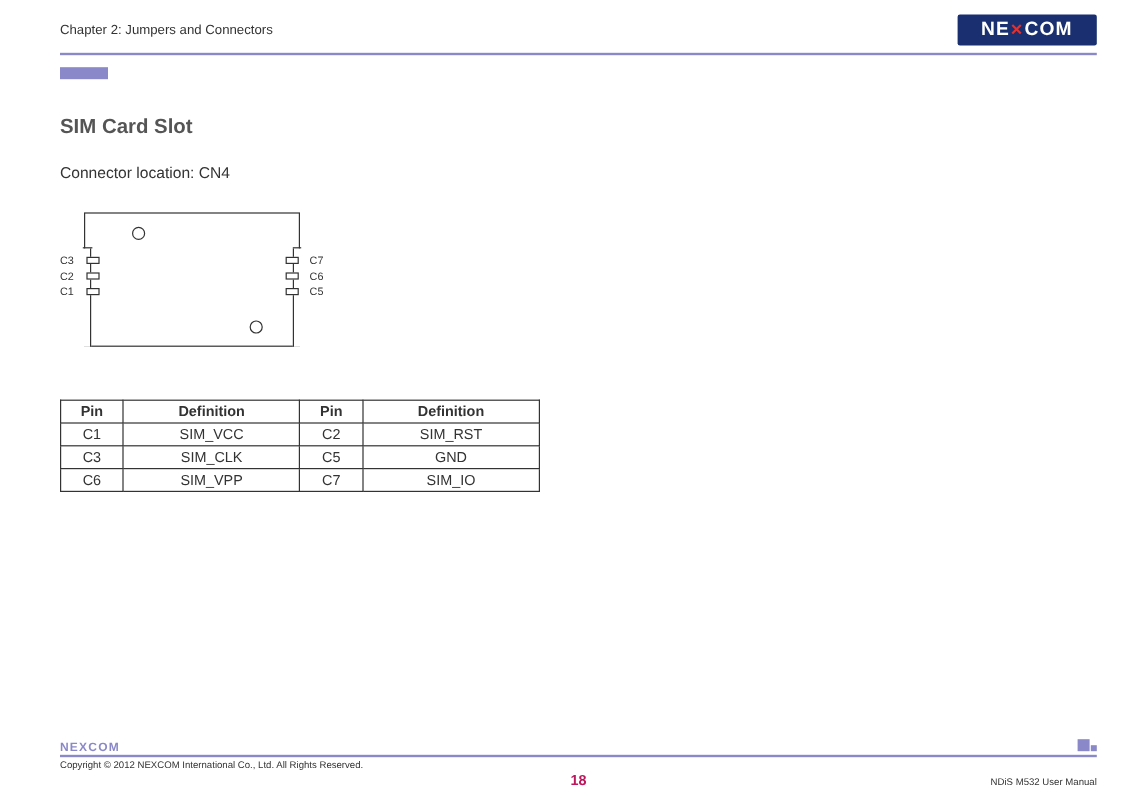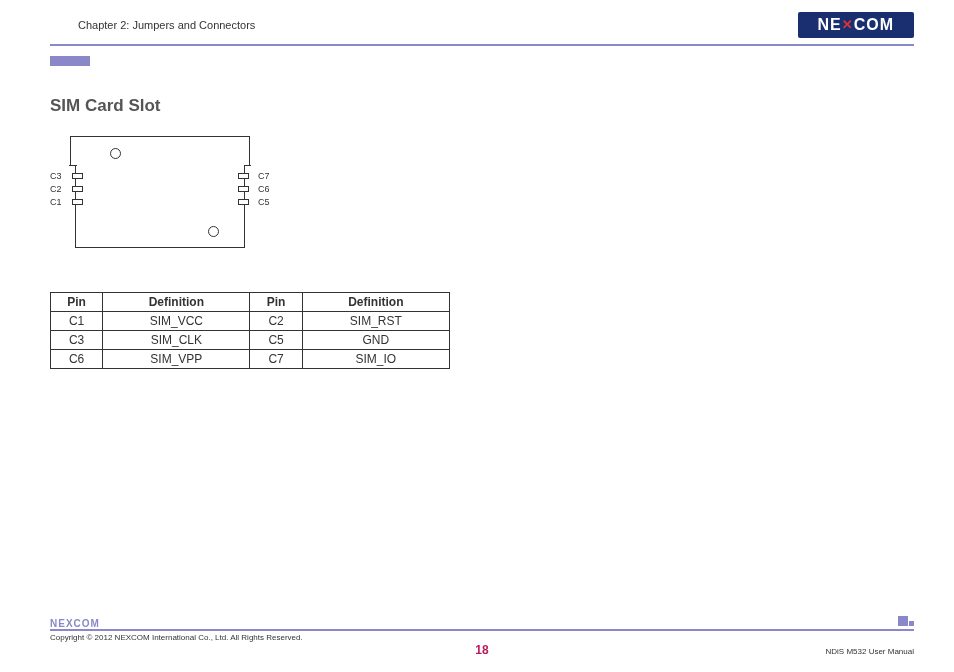--- a/index.html
+++ b/index.html
@@ -13,21 +13,20 @@
   }
   .header {
     display: flex;
     justify-content: space-between;
     align-items: center;
     padding: 12px 40px 0 50px;
   }
   .chapter-label {
     font-size: 11px;
     color: #333;
-    margin-left: 28px;
   }
   .logo-top {
     background: #1a2f6f;
     color: #fff;
     font-weight: bold;
     font-size: 16px;
     padding: 4px 20px;
     border-radius: 2px;
     letter-spacing: 1px;
     display: flex;
@@ -219,20 +218,21 @@
     <span>NE</span>
       <span style="color:#d33;font-size:13px;position:relative;top:-1px;">✕</span>
       <span>COM</span>
   </div>
 </div>
 <div class="header-rule"></div>
 <div class="purple-tab"></div>
 
 <div class="content">
   <div class="section-title">SIM Card Slot</div>
+  <div class="connector-loc">Connector location: CN4</div>
 
   <div class="diagram">
     <div class="sim-body"></div>
     <div class="notch"></div>
     <div class="notch-top"></div>
     <div class="notch-r-body"></div>
     <div class="notch-r-top"></div>
     <div class="circle top"></div>
     <div class="circle bottom"></div>
 

